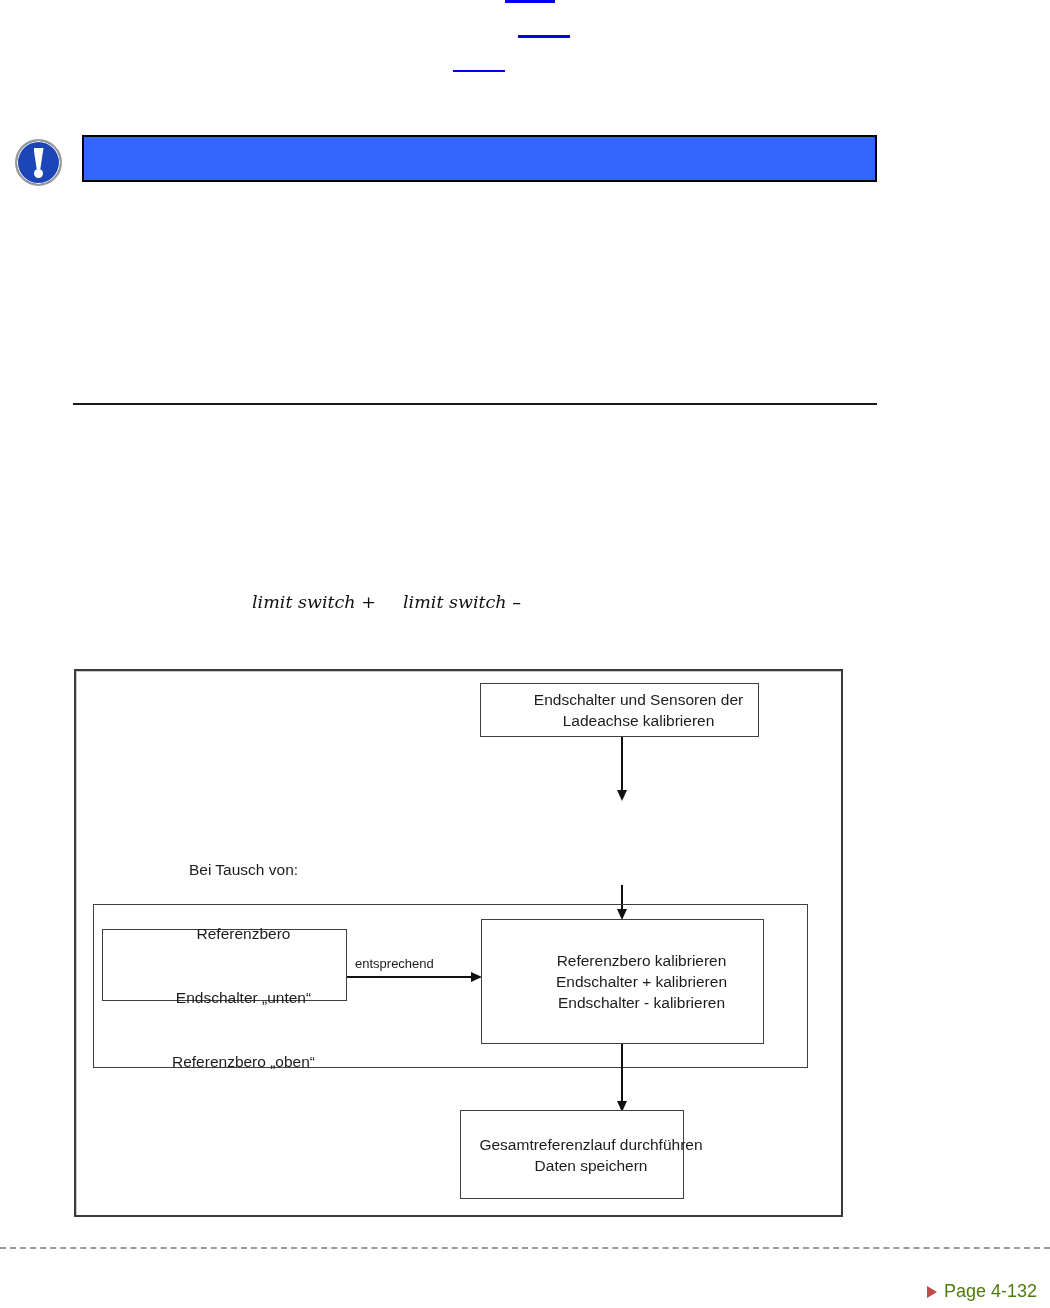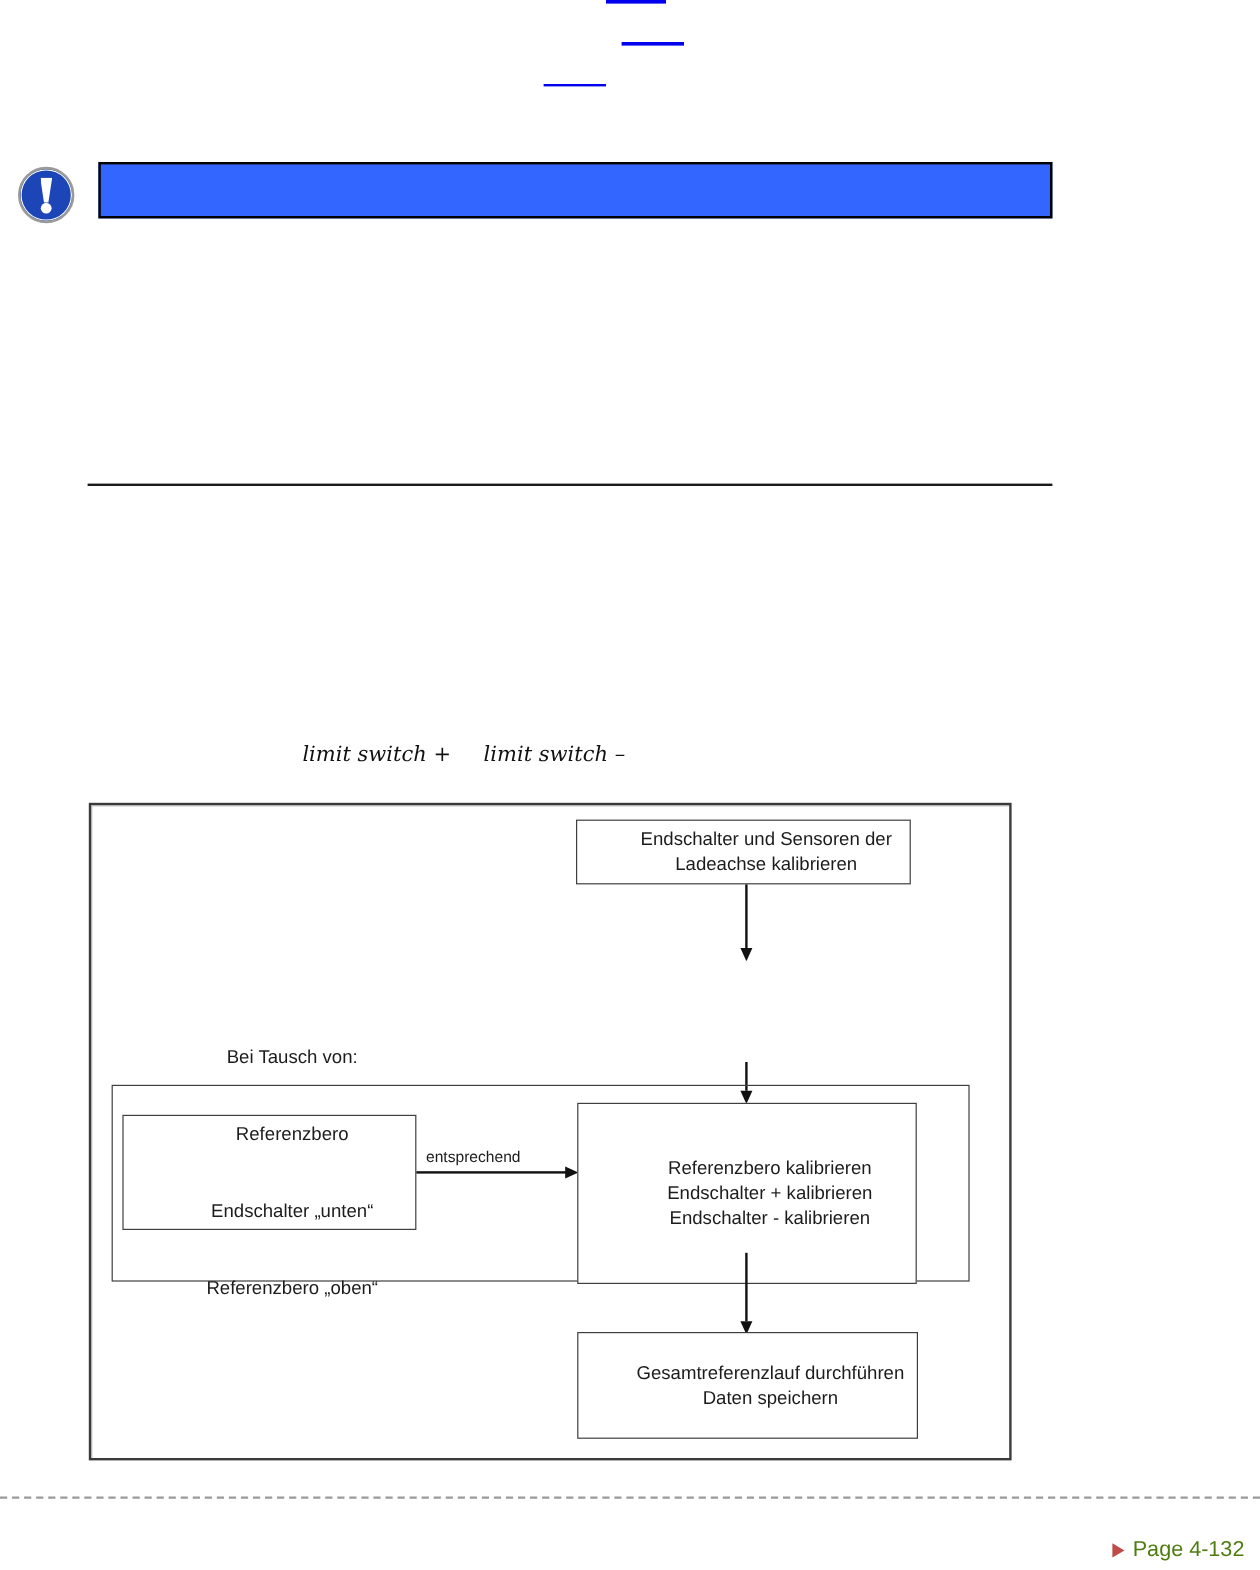--- a/index.html
+++ b/index.html
@@ -50,21 +50,21 @@
 
   
   .hr {
     position: absolute; left: 73px; top: 403px;
     width: 804px; height: 0;
     border-top: 2px solid #1a1a1a;
   }
 
   
   .frag {
-    position: absolute; top: 619px;
+    position: absolute; top: 592px;
     font-family: "DejaVu Serif", serif;
     font-style: italic;
     font-size: 17.5px;
     color: #111111;
     white-space: nowrap;
   }
   .frag.f1 { left: 252px; }
   .frag.f2 { left: 403px; }
 
   
@@ -87,23 +87,23 @@
     padding-left: 38px;
   }
   .fc-box .ln { white-space: nowrap; }
   .box1 { left: 404px; top: 12px;  width: 279px; height: 54px; }
   .box2 { left: 405px; top: 128px; width: 283px; height: 86px; }
   .container-box {
     position: absolute; left: 17px; top: 233px;
     width: 715px; height: 164px;
     border: 1.5px solid #3f3f3f; background: transparent;
   }
-  .leftbox { left: 26px;  top: 258px; width: 245px; height: 96px; line-height: 23px; gap: 41px; }
-  .box3 { left: 405px; top: 248px; width: 283px; height: 151px; }
-  .box4 { left: 405px; top: 439px; width: 284px; height: 89px; }
+  .leftbox { left: 26px;  top: 258px; width: 245px; height: 72px; line-height: 23px; gap: 41px; }
+  .box3 { left: 405px; top: 248px; width: 283px; height: 125px; }
+  .box4 { left: 384px; top: 439px; width: 224px; height: 89px; }
 
   
   .vline { position: absolute; width: 1.5px; background: #111111; }
   .a1-line { left: 545px; top: 66px;  height: 53px; }
   .a2-line { left: 545px; top: 214px; height: 24px; }
   .a3-line { left: 545px; top: 373px; height: 57px; }
   .head-down {
     position: absolute; width: 0; height: 0;
     border-left: 5.5px solid transparent;
     border-right: 5.5px solid transparent;

